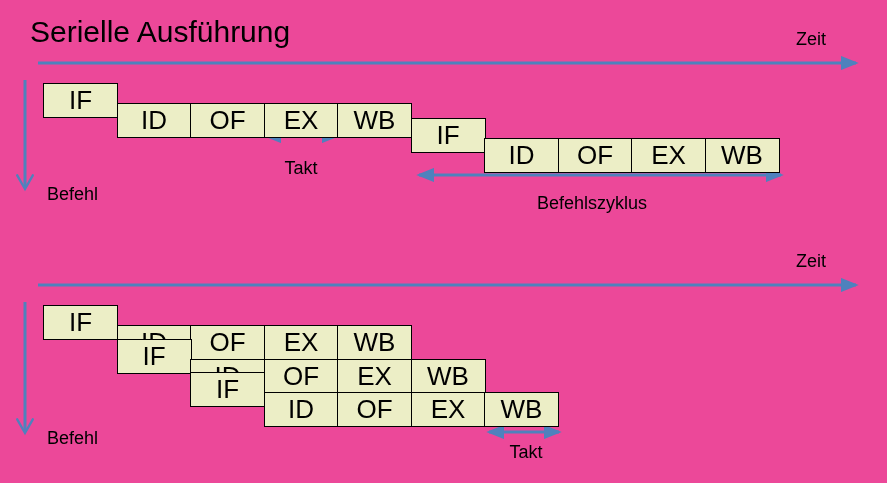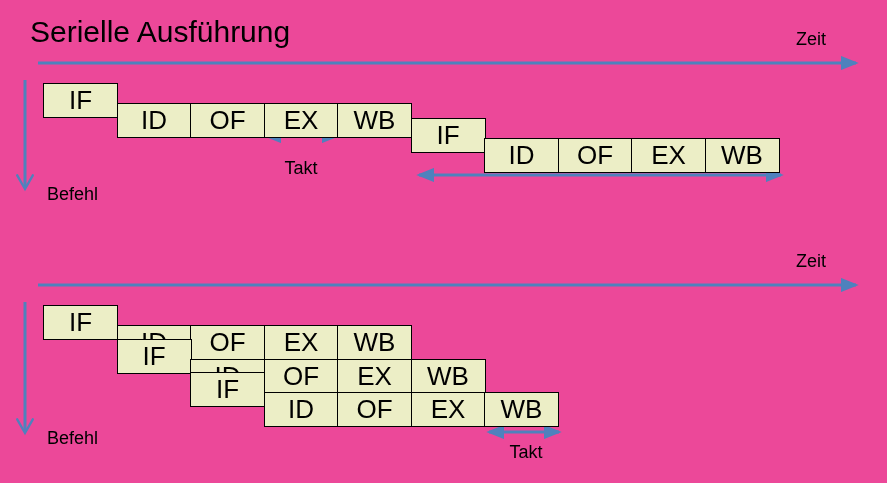--- a/index.html
+++ b/index.html
@@ -103,20 +103,21 @@
   <div class="row" style="left:410.5px; top:118px;">
     <div class="cell">IF</div>
     <div class="cell">ID</div>
     <div class="cell">OF</div>
     <div class="cell">EX</div>
     <div class="cell">WB</div>
   </div>
 
   <div class="label centered" style="left:301px; top:156px;">Takt</div>
 
+  <div class="label centered" style="left:592px; top:191px;">Befehlszyklus</div>
 
   <div class="label" style="left:47px; top:182px;">Befehl</div>
 
 
   <div class="label" style="left:796px; top:249px;">Zeit</div>
 
   <div class="row" style="left:43px; top:305px;">
     <div class="cell">IF</div>
     <div class="cell">ID</div>
     <div class="cell">OF</div>

